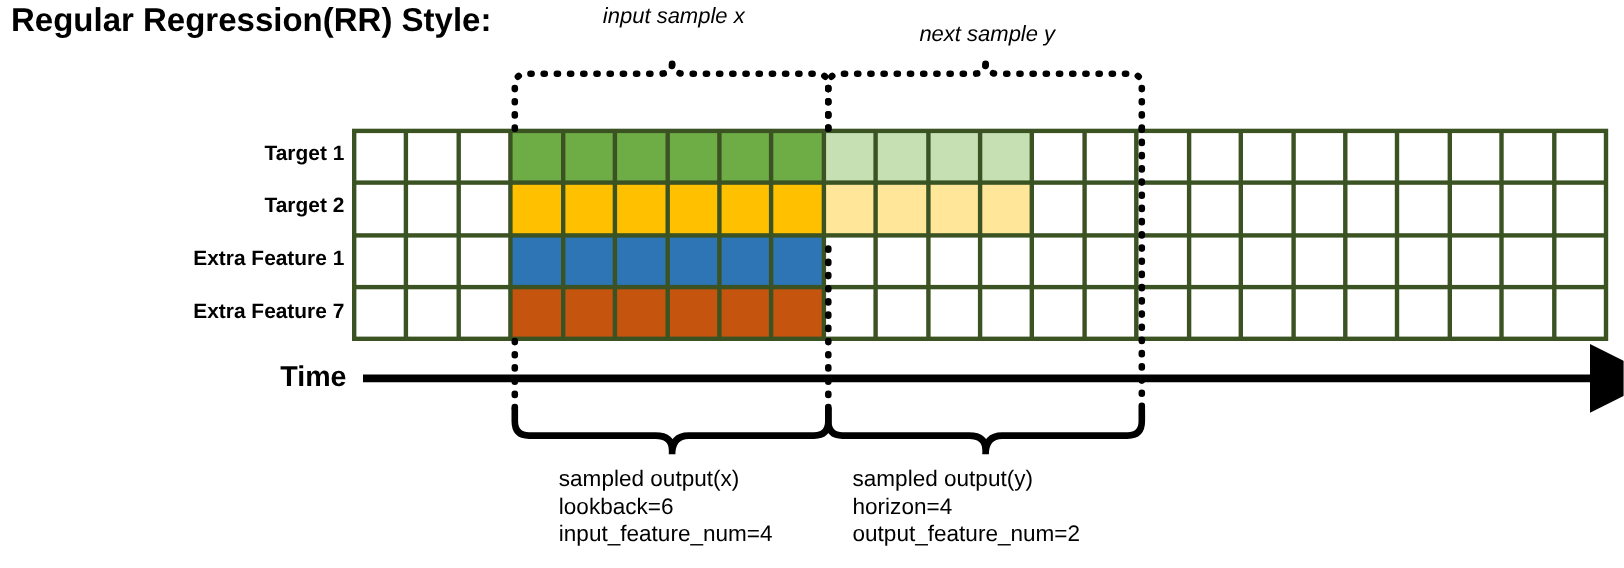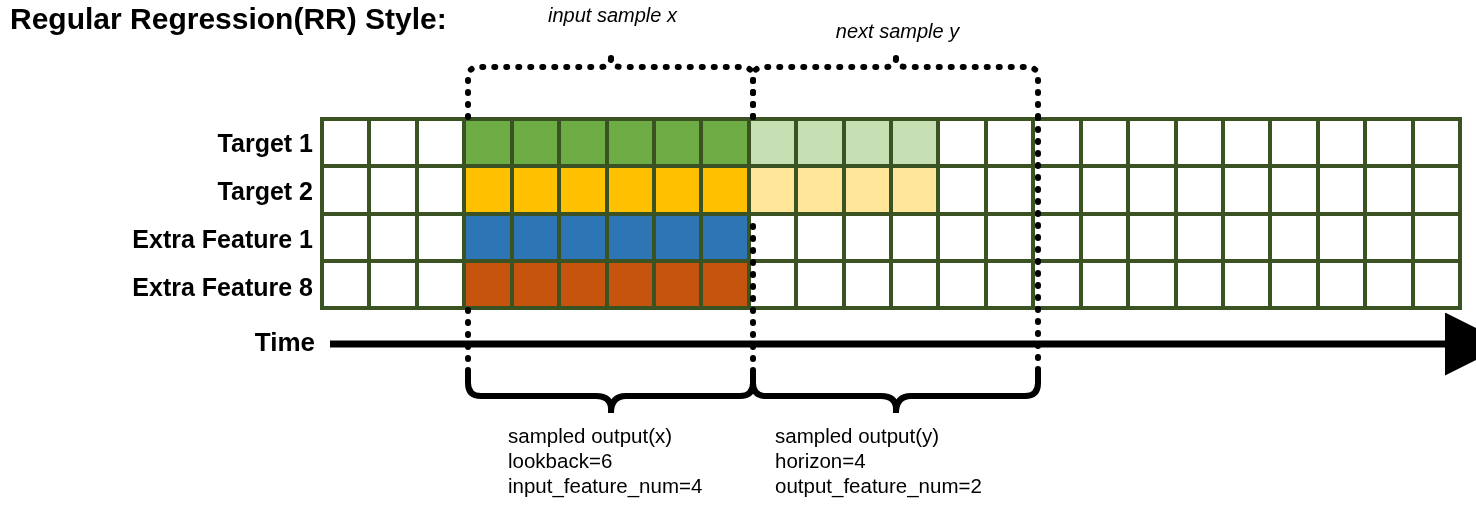--- a/index.html
+++ b/index.html
@@ -21,21 +21,21 @@
     letter-spacing:0px;
     white-space:nowrap;
   }
 
   
   .row-label{
     position:absolute;
     right:0px;
     width:300px;
     text-align:right;
-    font-size:25px;
+    font-size:19px;
     font-weight:700;
     color:#000;
     white-space:nowrap;
   }
   .labels-col{position:absolute;left:10px;top:117px;width:303px;height:193px;}
 
   
   #grid{
     position:absolute;
     left:320px; top:117px;
@@ -86,21 +86,21 @@
 
   <div class="title">Regular Regression(RR) Style:</div>
 
   <div class="ital" style="left:520px;top:4px;width:185px;">input sample x</div>
   <div class="ital" style="left:805px;top:20px;width:185px;">next sample y</div>
 
   <div class="labels-col">
     <div class="row-label" style="top:12px;">Target 1</div>
     <div class="row-label" style="top:60px;">Target 2</div>
     <div class="row-label" style="top:108px;">Extra Feature 1</div>
-    <div class="row-label" style="top:156px;">Extra Feature 8</div>
+    <div class="row-label" style="top:156px;">Extra Feature 7</div>
   </div>
 
   <div id="grid" style="background: rgb(59, 83, 35);">
       <div class="cell" style="background: rgb(255, 255, 255);"></div>
       <div class="cell" style="background: rgb(255, 255, 255);"></div>
       <div class="cell" style="background: rgb(255, 255, 255);"></div>
       <div class="cell" style="background: rgb(110, 172, 70);"></div>
       <div class="cell" style="background: rgb(110, 172, 70);"></div>
       <div class="cell" style="background: rgb(110, 172, 70);"></div>
       <div class="cell" style="background: rgb(110, 172, 70);"></div>

